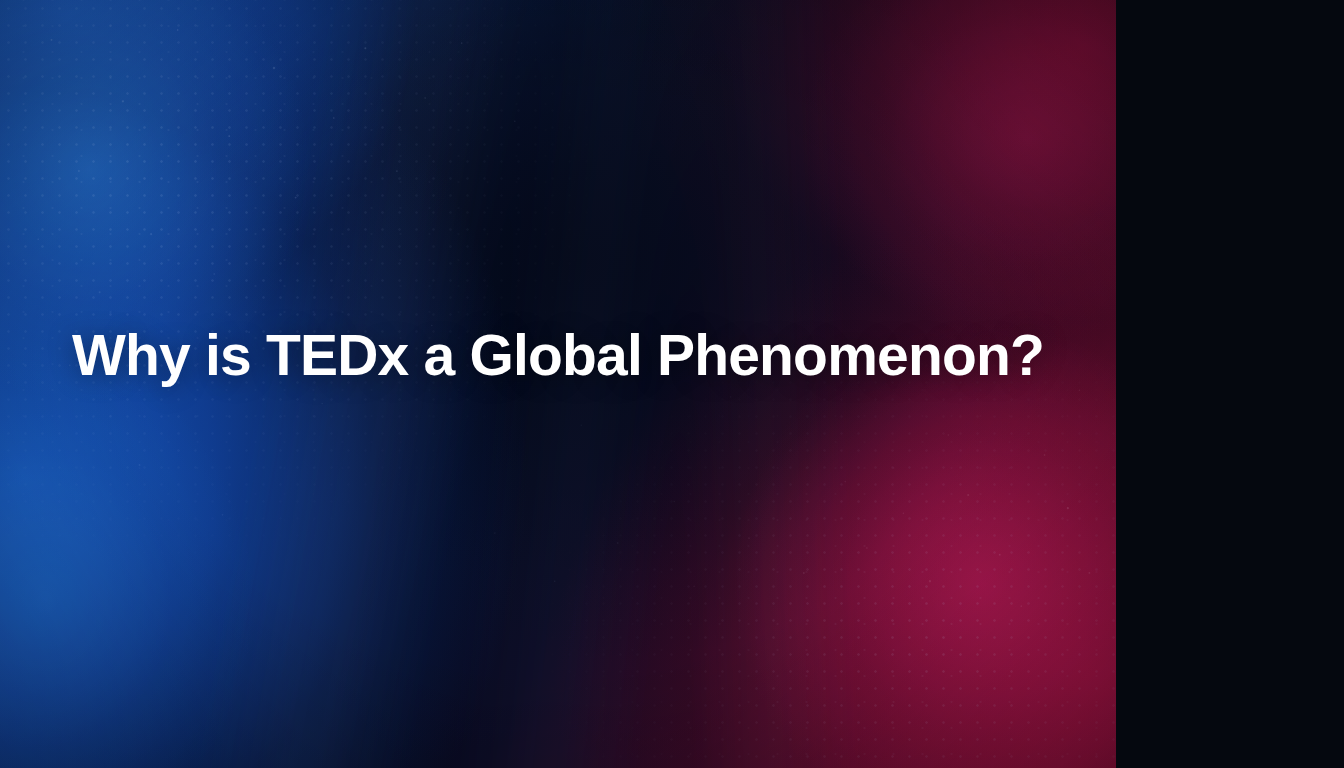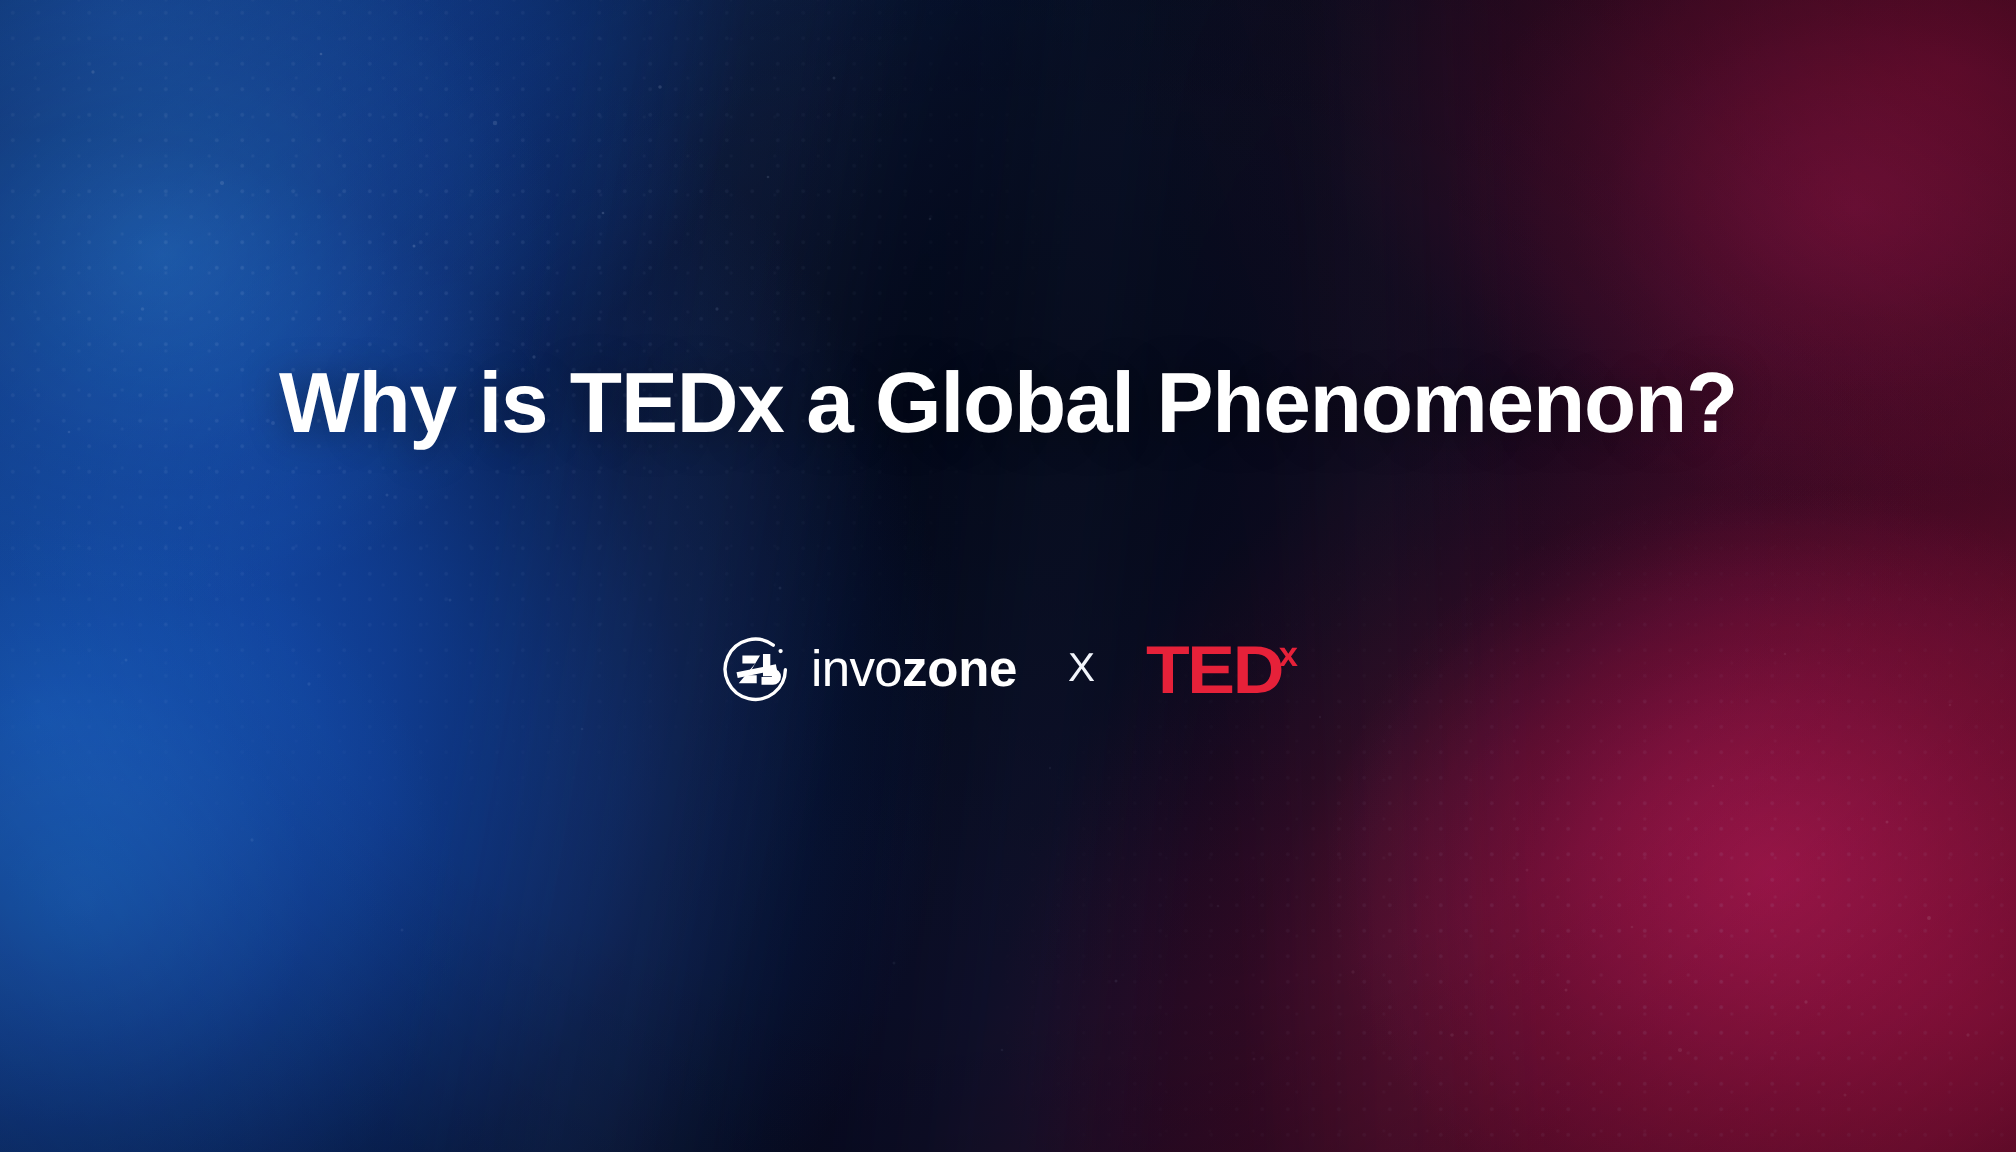--- a/index.html
+++ b/index.html
@@ -8,21 +8,21 @@
   html, body {
     width: 1344px;
     height: 768px;
     overflow: hidden;
     background: #05080f;
     font-family: "Liberation Sans", sans-serif;
   }
 
   .banner {
     position: relative;
-    width: 1344px;
+    width: 1116px;
     height: 768px;
     overflow: hidden;
     background-color: #0a1226;
   }
 
   
   .bg-base {
     position: absolute;
     inset: 0;
     background:
@@ -260,44 +260,14 @@
       <circle cx="880" cy="478" r="0.8" opacity=".10"></circle>
     </g>
   </svg>
 
   <div class="bg-vignette"></div>
 
   <div class="content">
 
     <h1 class="headline">Why is TEDx a Global Phenomenon?</h1>
 
-    <div class="logo-row">
-
-      <div class="invozone-lockup">
-        <svg class="invozone-mark" viewBox="0 0 100 100" aria-hidden="true">
-
-          <path d="M 74.5 16.5 A 41 41 0 1 0 91 50" fill="none" stroke="#ffffff" stroke-width="4.6" stroke-linecap="round"></path>
-
-          <circle cx="84.5" cy="24.5" r="2.9" fill="#ffffff"></circle>
-
-          <path d="M 56.5 30.5 L 32.5 30.5 L 32.5 41.5 L 50 41.5 L 27.5 68.5 L 52 68.5 L 52 57.5 L 40.5 57.5 Z" fill="#ffffff"></path>
-
-          <path d="M 60.5 28.5 L 70.5 28.5 L 70.5 48.5 L 74 48.5 A 11 11 0 0 1 74 70.5 L 58.5 70.5 L 58.5 60 L 72.5 60 A 1.2 1.2 0 0 0 72.5 58.8 L 60.5 58.8 Z" fill="#ffffff"></path>
-
-          <path d="M 24.5 53.5 L 78 42.5 L 79.6 50.2 L 26.1 61.2 Z" fill="#ffffff"></path>
-        </svg>
-
-        <span class="invozone-word">
-          <span class="w-light">invo</span>
-            <span class="w-bold">zone</span>
-        </span>
-      </div>
-
-      <span class="logo-sep">X</span>
-
-      <div class="tedx-lockup">
-        <span class="tedx-main">TED</span>
-        <span class="tedx-sup">x</span>
-      </div>
-
-    </div>
   </div>
 </div>
 
 </body></html>

